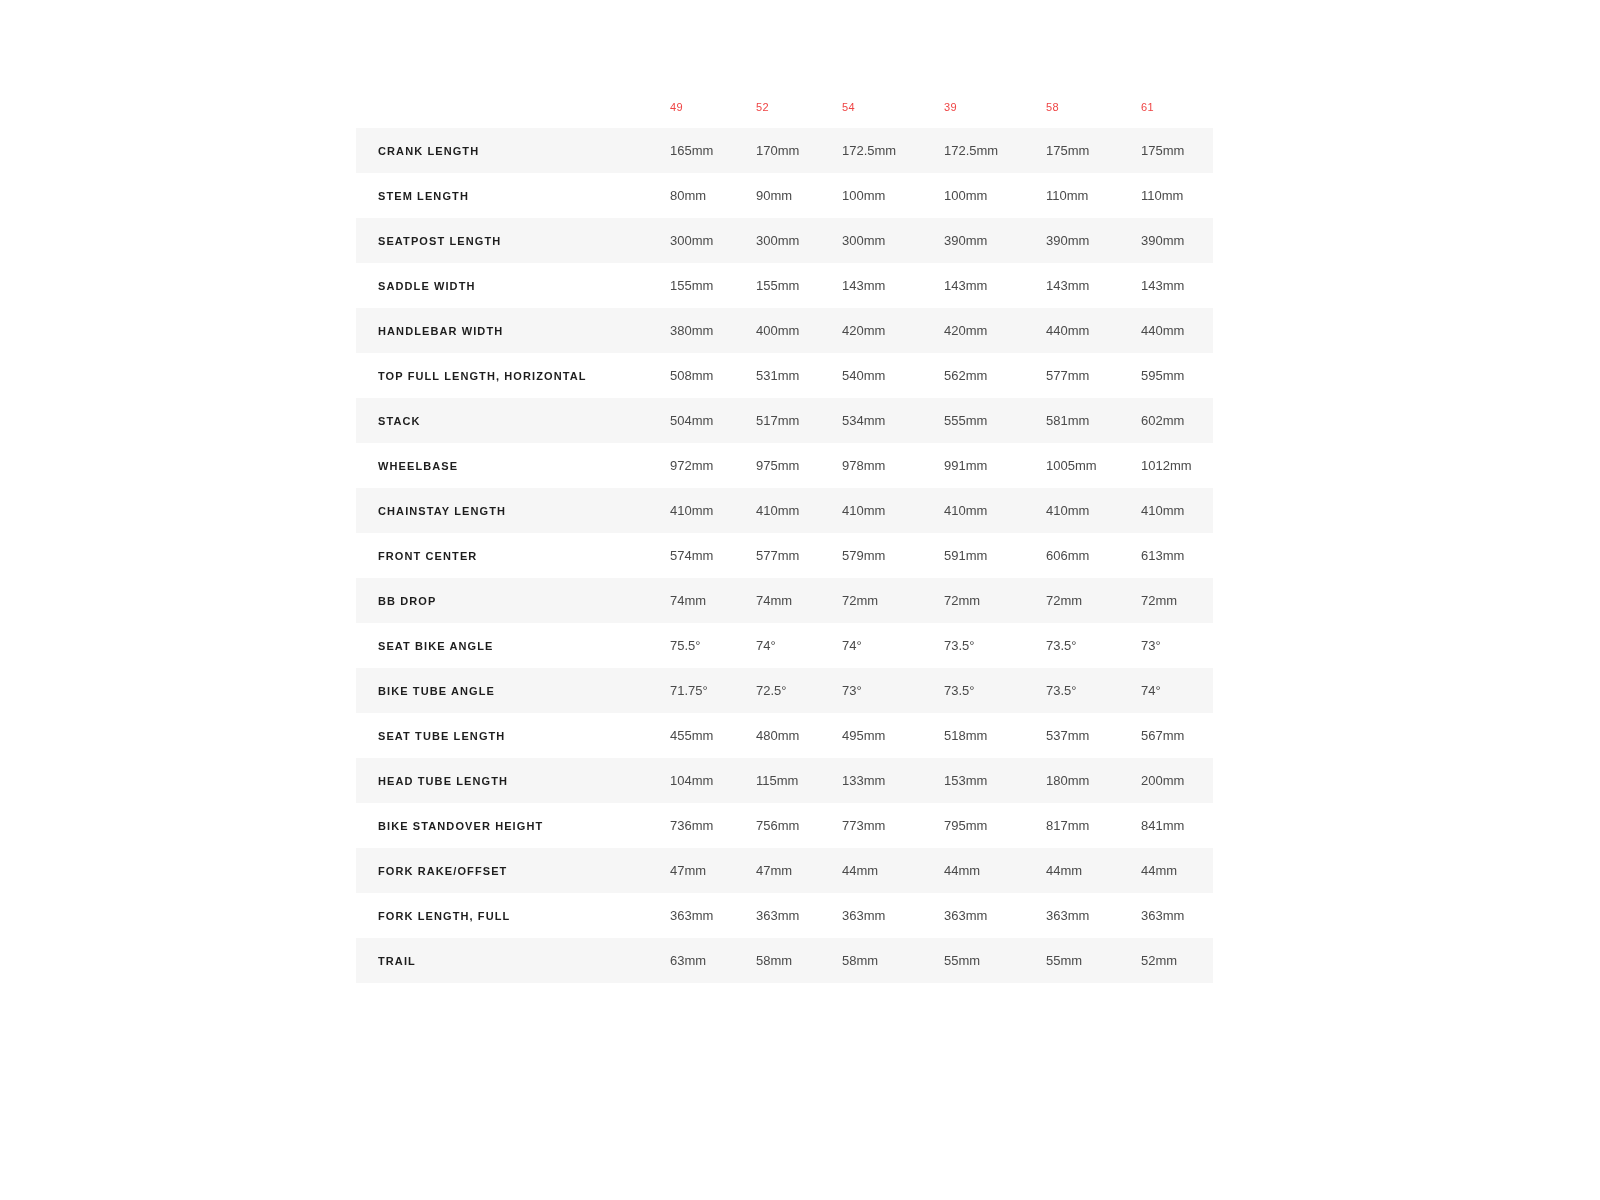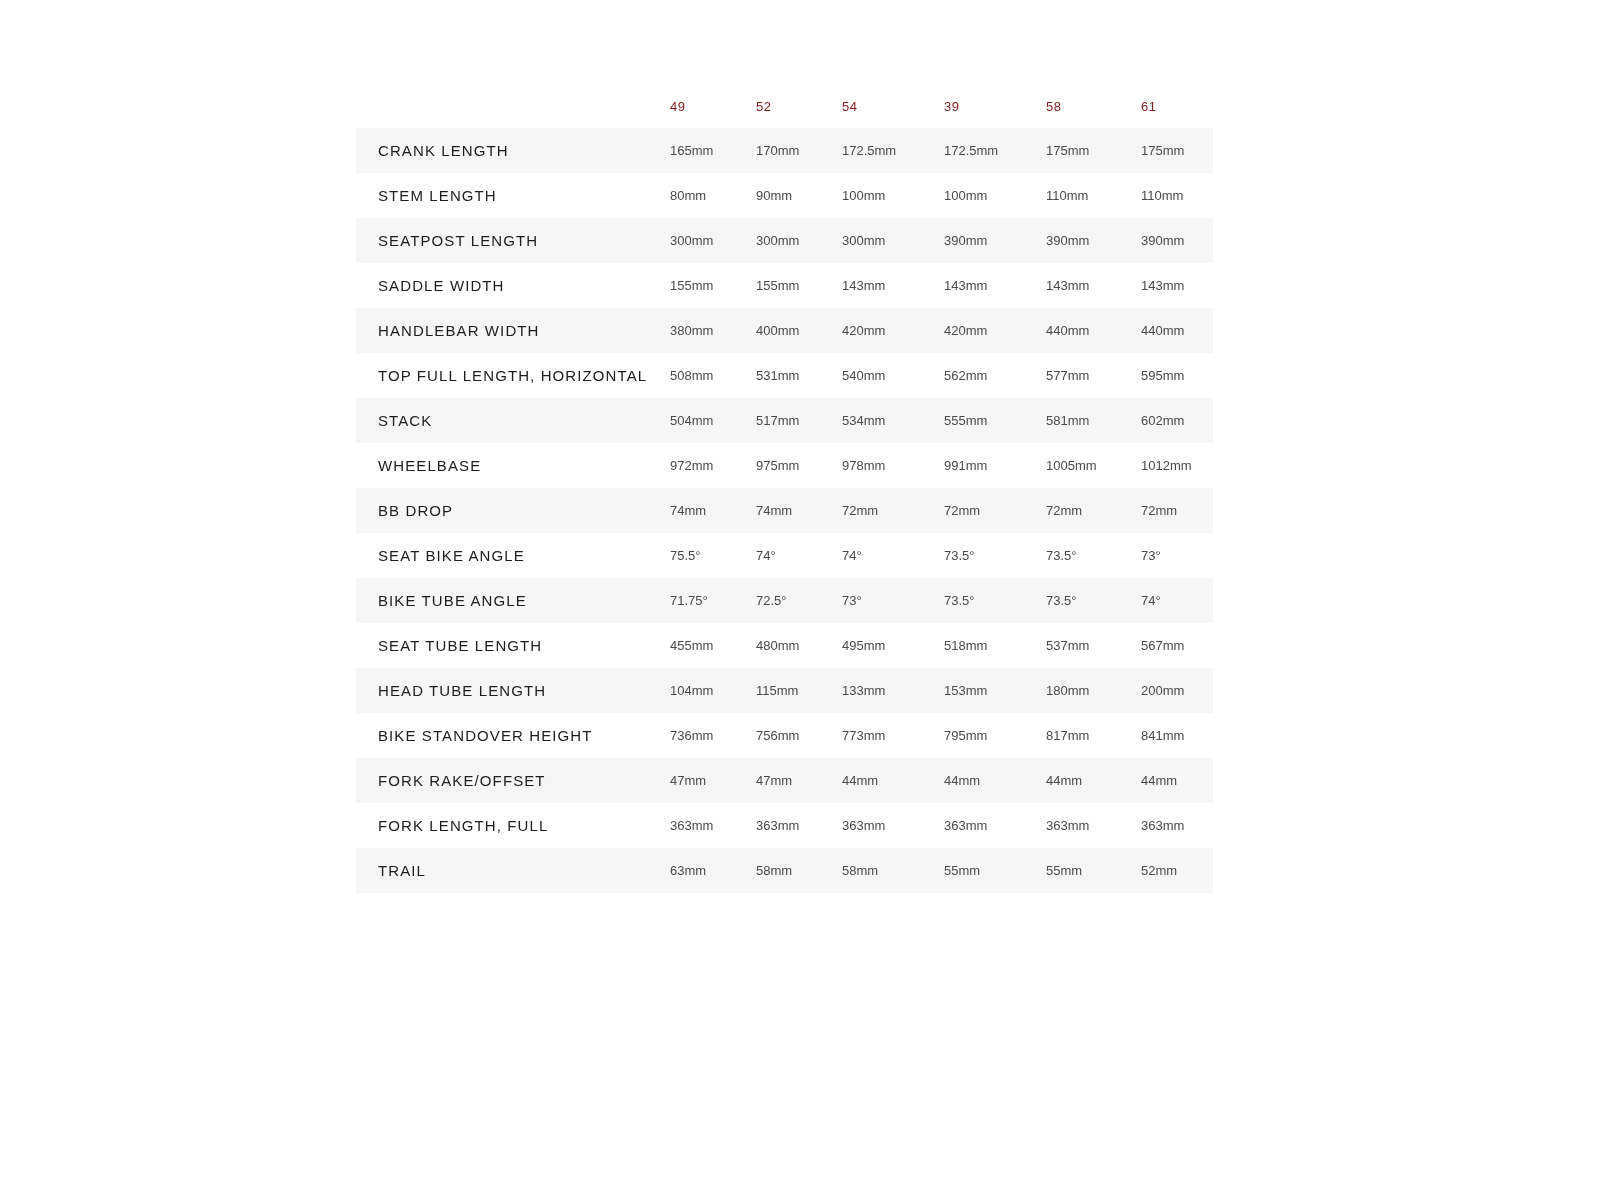--- a/index.html
+++ b/index.html
@@ -27,40 +27,40 @@
   col.c-1 { width: 86px; }
   col.c-2 { width: 86px; }
   col.c-3 { width: 102px; }
   col.c-4 { width: 102px; }
   col.c-5 { width: 95px; }
   col.c-6 { width: 72px; }
 
   thead th {
     height: 43px;
     padding: 0;
-    font-size: 13px;
+    font-size: 11px;
     font-weight: 400;
-    color: #7f1d1d;
+    color: #ef4444;
     text-align: left;
     vertical-align: middle;
     letter-spacing: 0.4px;
   }
   tbody tr { height: 45px; }
   tbody tr:nth-child(odd) { background: #f6f6f6; }
   tbody td {
     padding: 0;
     font-size: 13px;
     font-weight: 400;
     color: #4a4a4a;
     text-align: left;
     vertical-align: middle;
   }
   tbody td.row-label {
-    font-size: 15px;
-    font-weight: 400;
+    font-size: 11px;
+    font-weight: 700;
     color: #1d1d1d;
     letter-spacing: 1.1px;
     padding-left: 22px;
   }
 </style>
 </head>
 <body>
 
 <div class="page">
   <table class="geo-table">
@@ -151,20 +151,38 @@
         <tr>
           <td class="row-label">WHEELBASE</td>
           <td>972mm</td>
           <td>975mm</td>
           <td>978mm</td>
           <td>991mm</td>
           <td>1005mm</td>
           <td>1012mm</td>
         </tr>
         <tr>
+          <td class="row-label">CHAINSTAY LENGTH</td>
+          <td>410mm</td>
+          <td>410mm</td>
+          <td>410mm</td>
+          <td>410mm</td>
+          <td>410mm</td>
+          <td>410mm</td>
+        </tr>
+        <tr>
+          <td class="row-label">FRONT CENTER</td>
+          <td>574mm</td>
+          <td>577mm</td>
+          <td>579mm</td>
+          <td>591mm</td>
+          <td>606mm</td>
+          <td>613mm</td>
+        </tr>
+        <tr>
           <td class="row-label">BB DROP</td>
           <td>74mm</td>
           <td>74mm</td>
           <td>72mm</td>
           <td>72mm</td>
           <td>72mm</td>
           <td>72mm</td>
         </tr>
         <tr>
           <td class="row-label">SEAT BIKE ANGLE</td>

